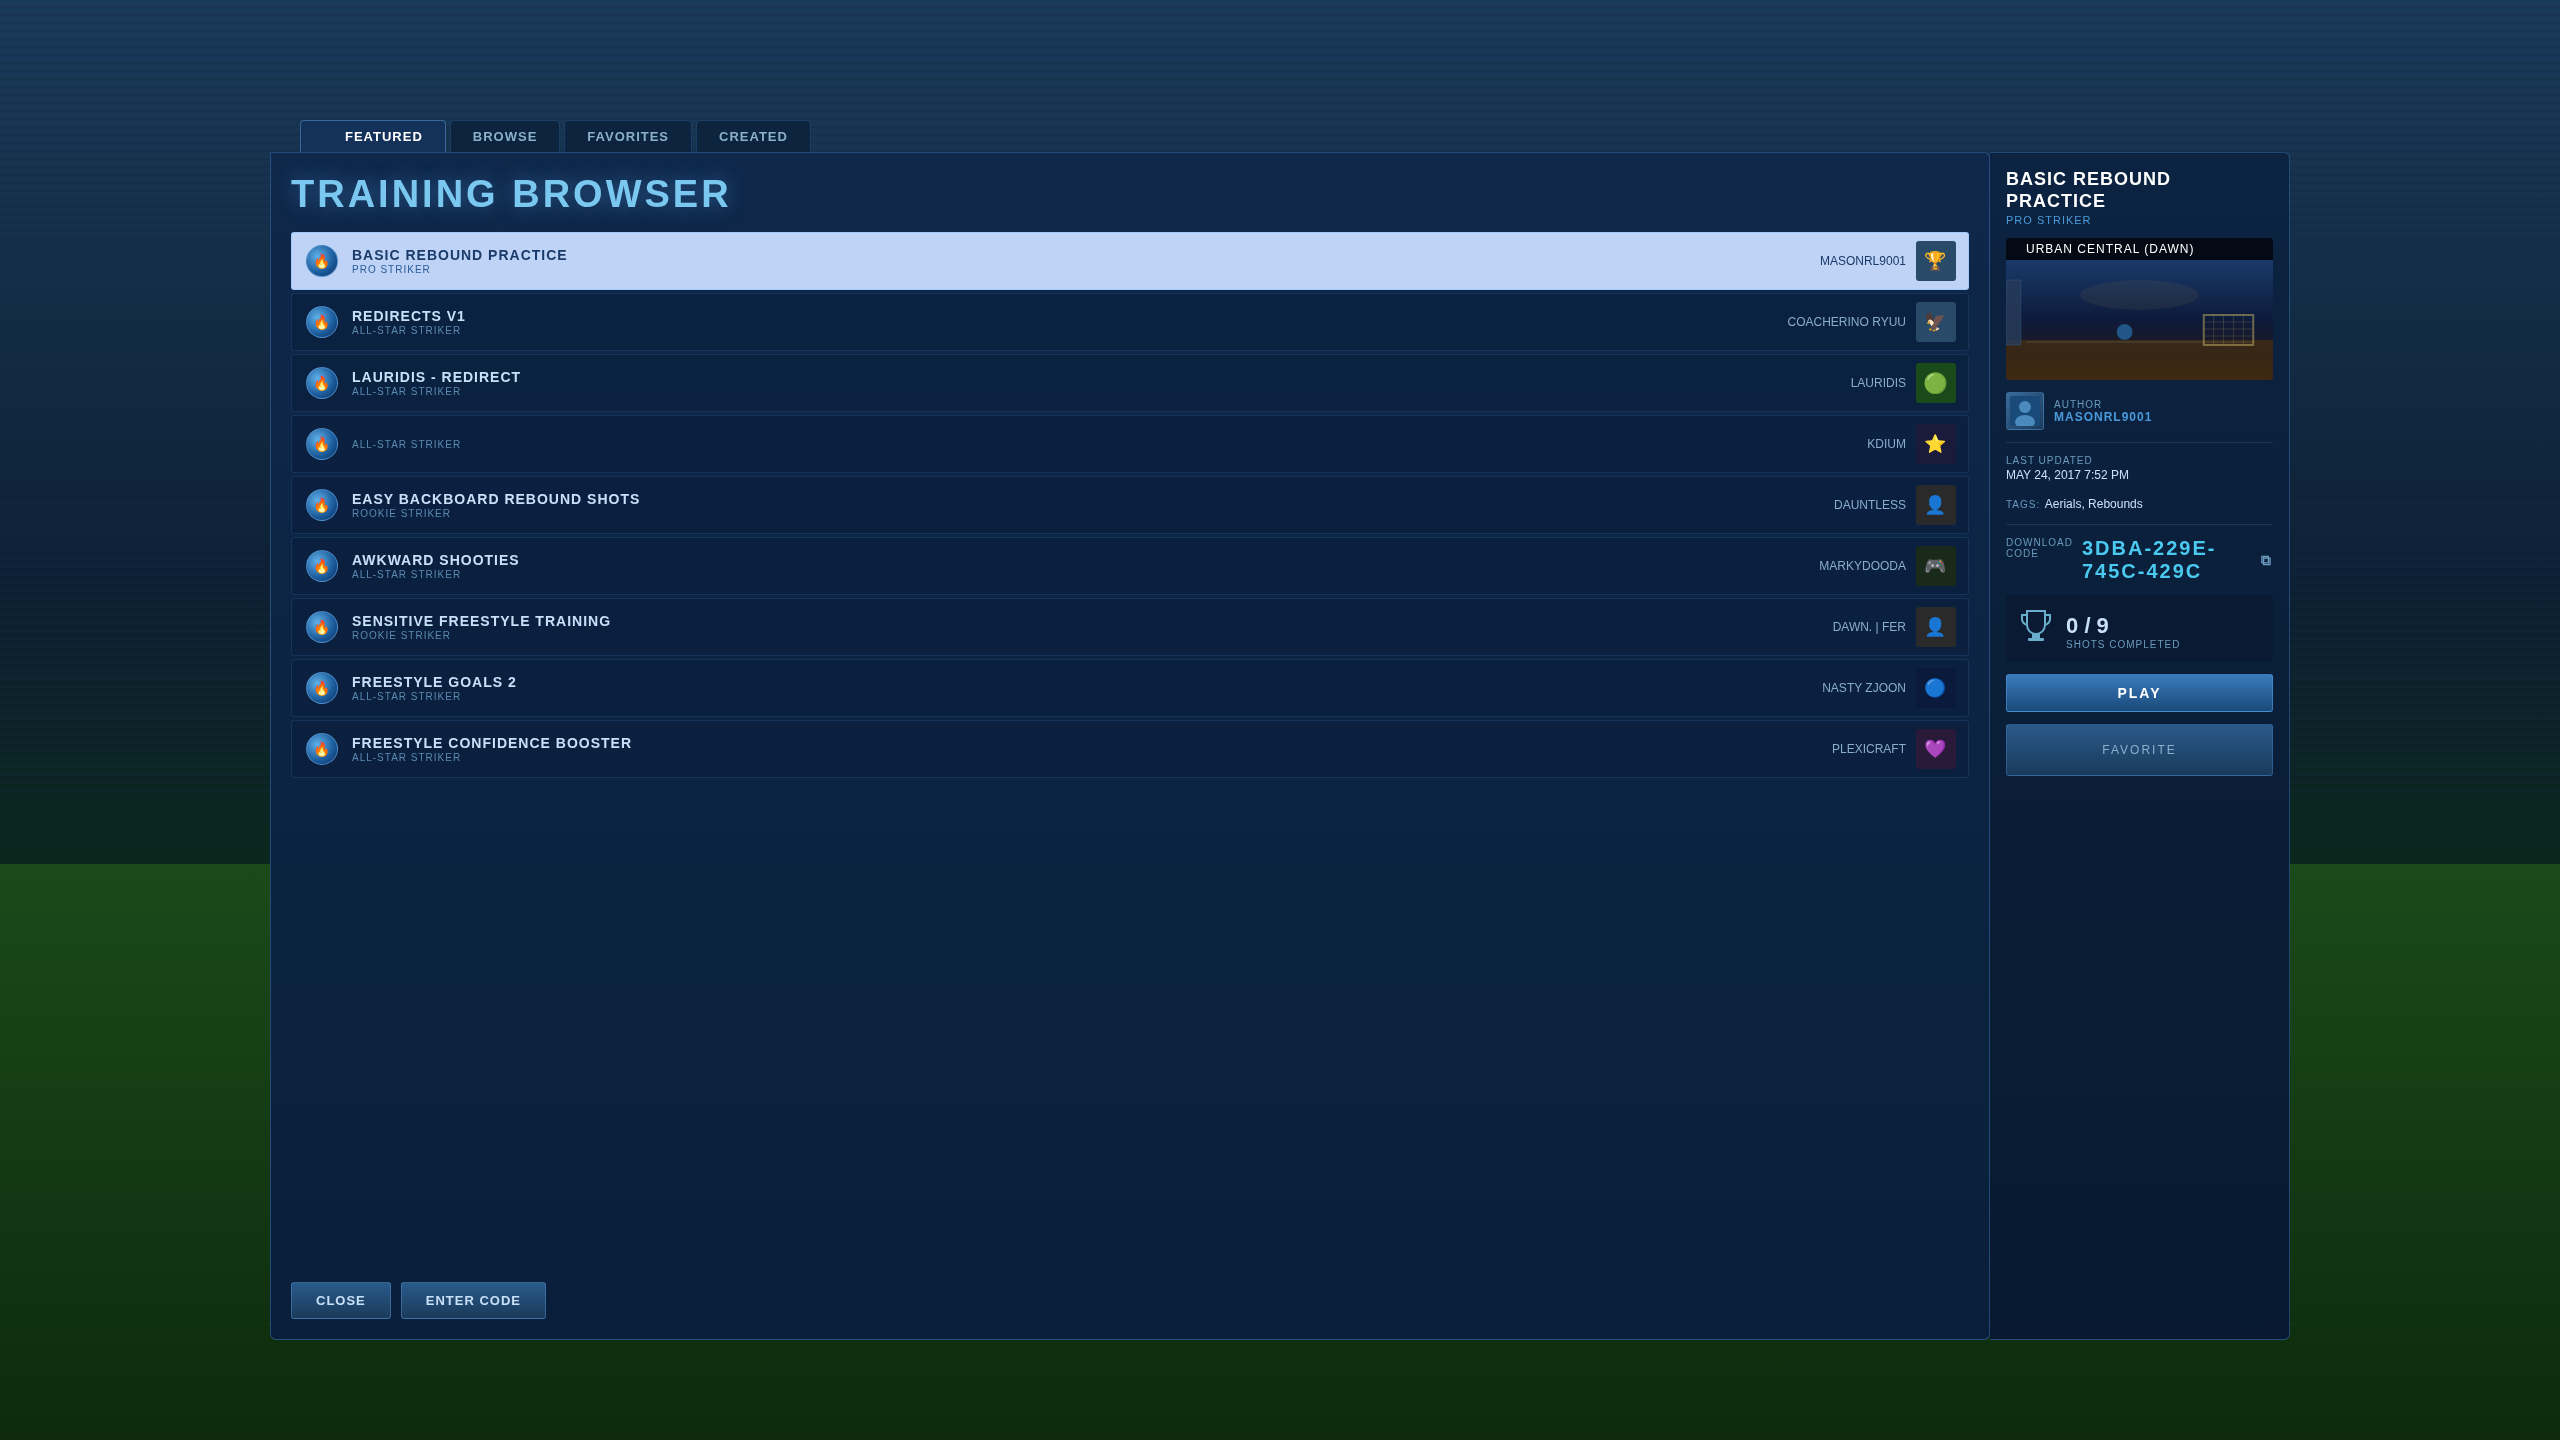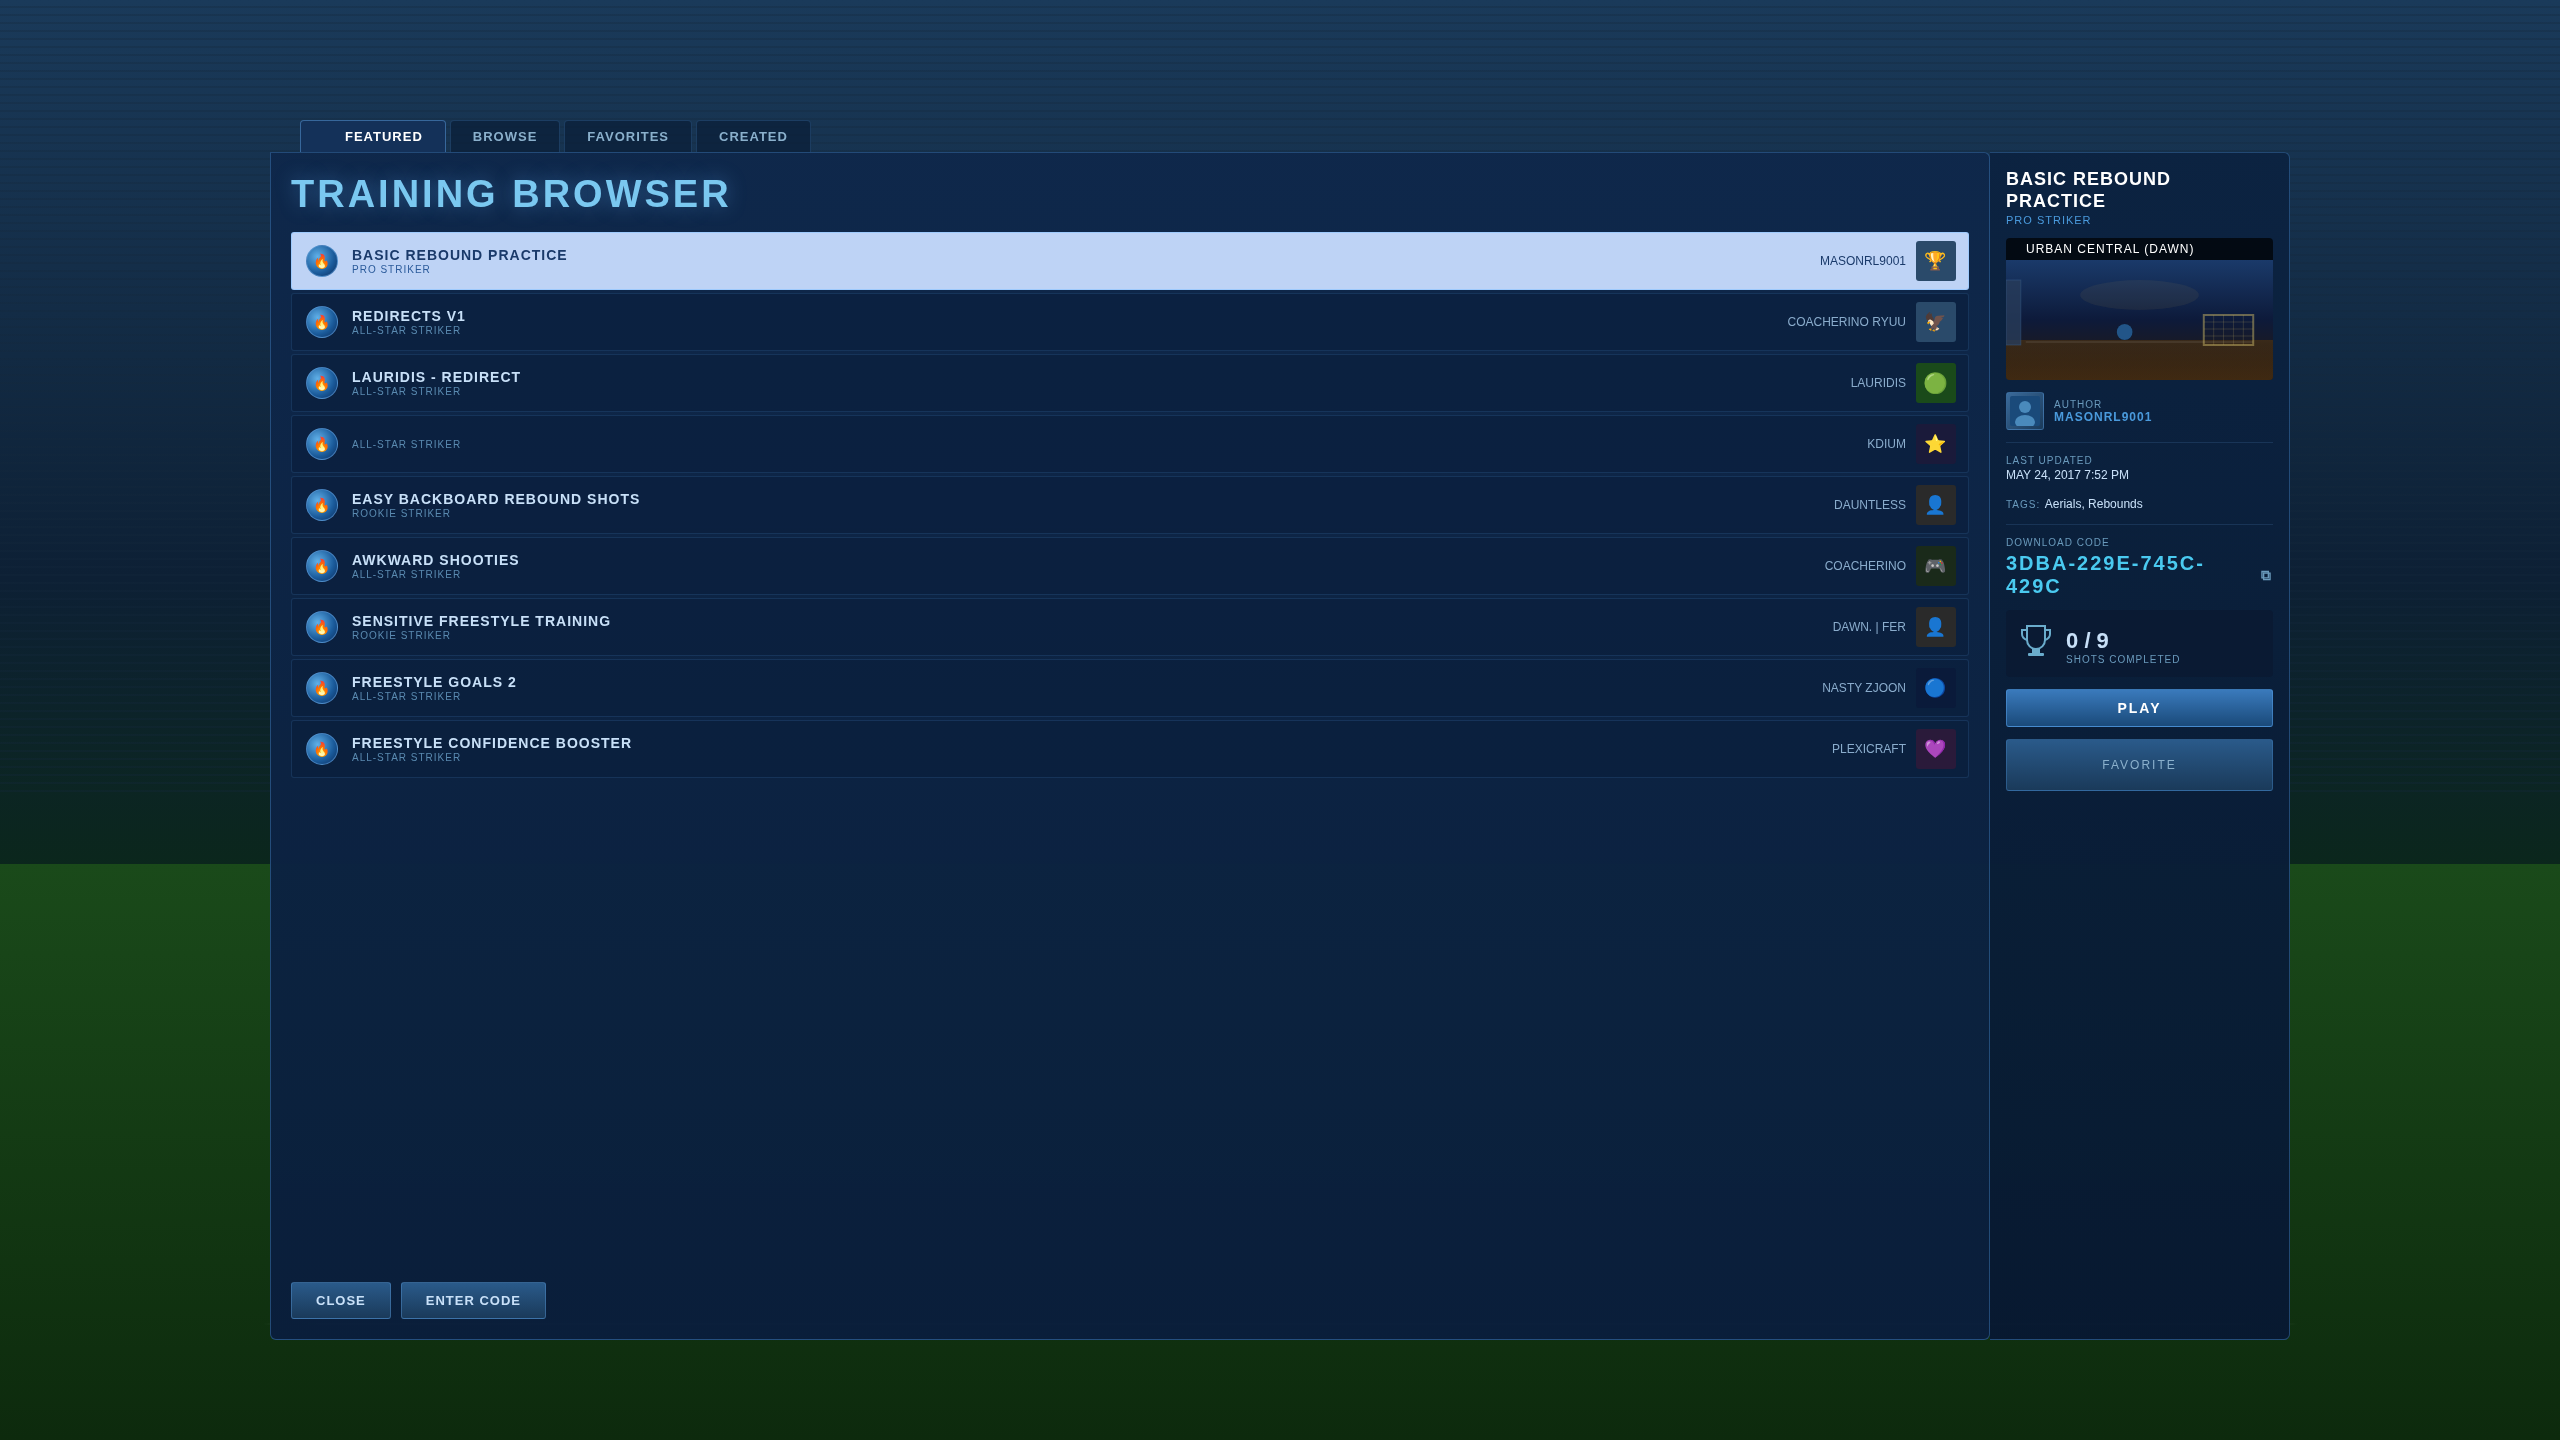--- a/index.html
+++ b/index.html
@@ -381,21 +381,21 @@
       color: #c8e0f8;
     }
 
     .tags-value {
       font-size: 12px;
       color: #c8e0f8;
     }
 
     .download-section {
       display: flex;
-      flex-direction: column;
+      flex-direction: row;
       gap: 4px;
     }
 
     .download-code-value {
       font-size: 20px;
       color: #4acaf0;
       font-weight: bold;
       letter-spacing: 2px;
       display: flex;
       align-items: center;
@@ -578,21 +578,21 @@
         </div>
 
         <div class="training-item">
           <div class="item-icon">
             <div class="ball-icon"></div>
           </div>
           <div class="item-info">
             <span class="item-name">AWKWARD SHOOTIES</span>
             <span class="item-rank">ALL-STAR STRIKER</span>
           </div>
-          <span class="item-author">COACHERINO</span>
+          <span class="item-author">MARKYDOODA</span>
           <div class="item-avatar" style="background:#1a2a1a;">🎮</div>
         </div>
 
         <div class="training-item">
           <div class="item-icon">
             <div class="ball-icon"></div>
           </div>
           <div class="item-info">
             <span class="item-name">SENSITIVE FREESTYLE TRAINING</span>
             <span class="item-rank">ROOKIE STRIKER</span>

